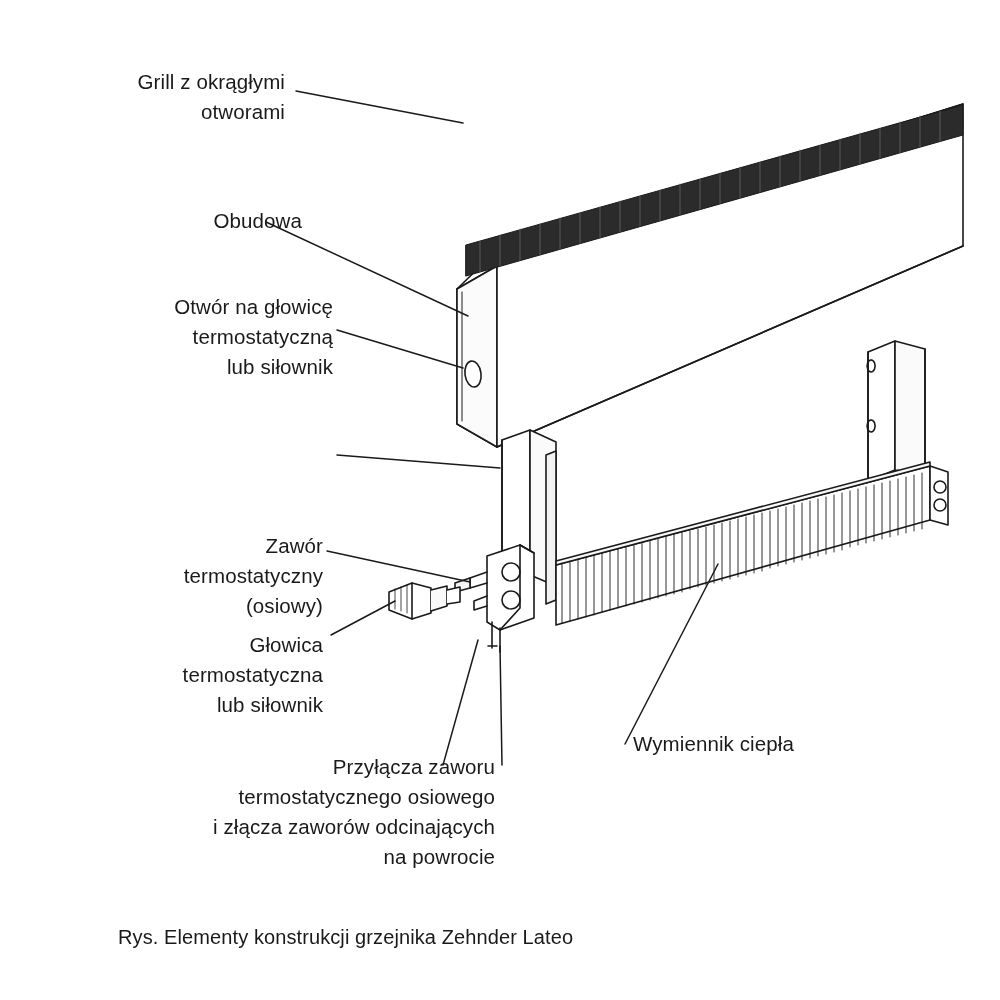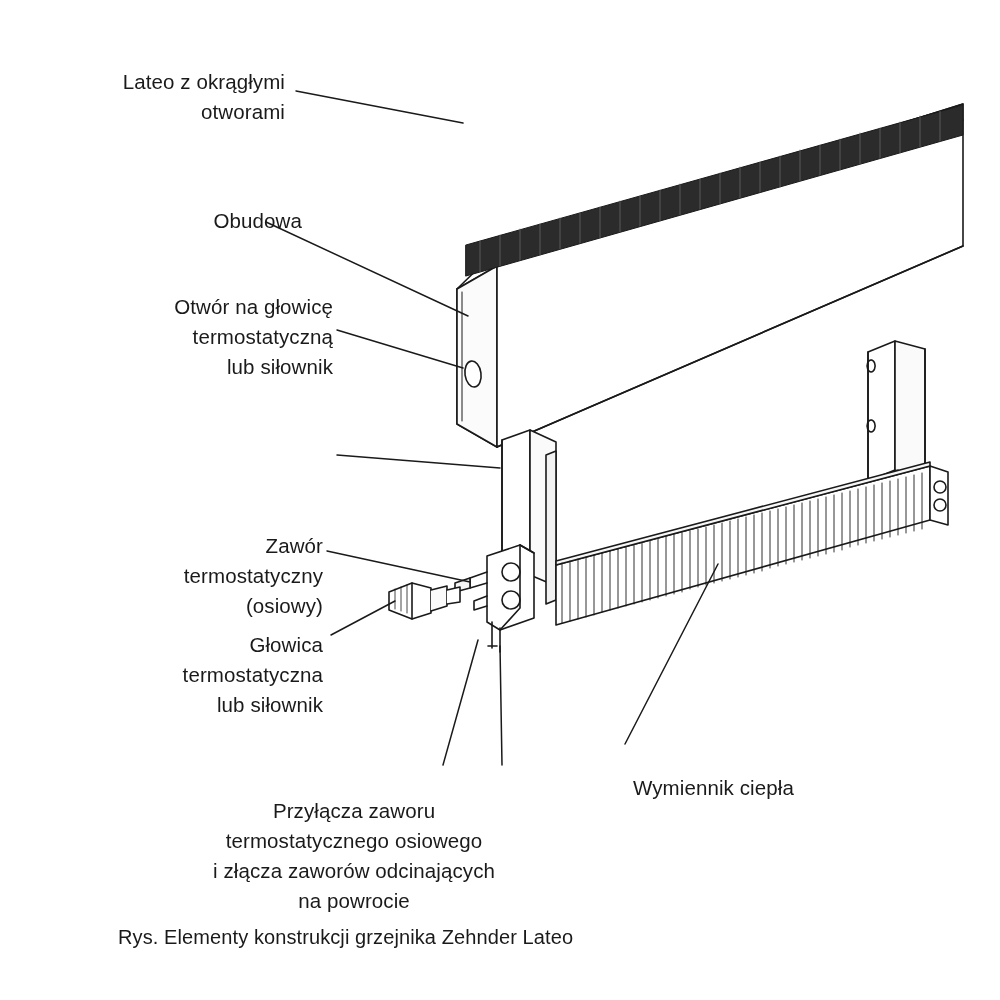--- a/index.html
+++ b/index.html
@@ -21,22 +21,21 @@
     font-size: 20.5px;
     line-height: 30px;
     color: #1a1a1a;
     white-space: pre;
     letter-spacing: 0.1px;
   }
   .label.right {
     text-align: right;
   }
   .label.left {
-    text-align: center;
-    margin-top: 44px;
+    text-align: right;
   }
   .caption {
     position: absolute;
     font-size: 20px;
     line-height: 28px;
     color: #1a1a1a;
     white-space: pre;
     letter-spacing: 0.1px;
   }
   #artwork {
@@ -217,21 +216,21 @@
         <path d="M337,455 L500,468"></path>
         <path d="M327,551 L470,582"></path>
         <path d="M331,635 L395,601"></path>
         <path d="M443,765 L478,640"></path>
         <path d="M502,765 L500,646"></path>
         <path d="M625,744 L718,564"></path>
       </g>
     </g>
   </svg>
 
-  <div class="label right" style="right:715px; top:67px;">Lateo z okrągłymi
+  <div class="label right" style="right:715px; top:67px;">Grill z okrągłymi
 otworami</div>
   <div class="label right" style="right:698px; top:206px;margin-left:32px;">Obudowa</div>
   <div class="label right" style="right:667px; top:292px;">Otwór na głowicę
 termostatyczną
 lub siłownik</div>
   <div class="label right" style="right:677px; top:531px;">Zawór
 termostatyczny
 (osiowy)</div>
   <div class="label right" style="right:677px; top:630px;">Głowica
 termostatyczna

